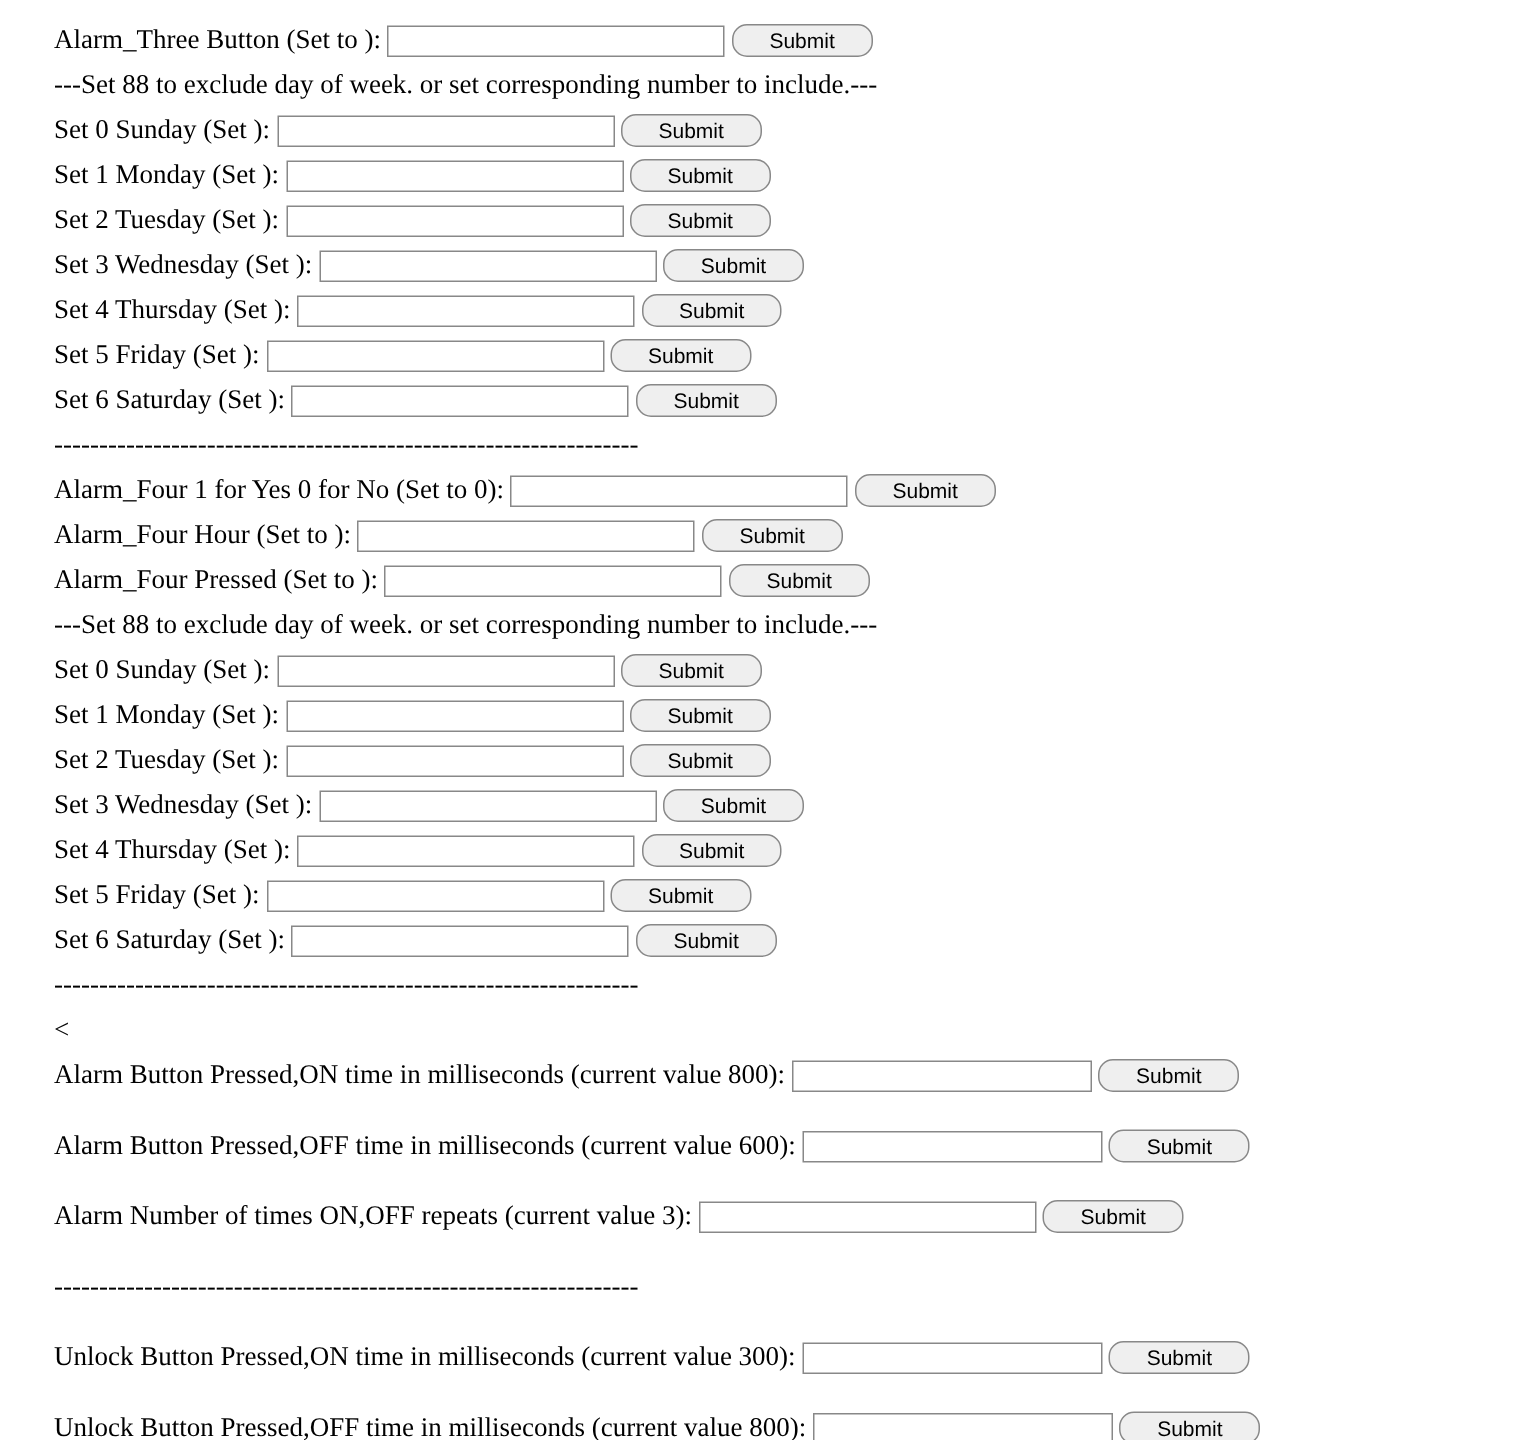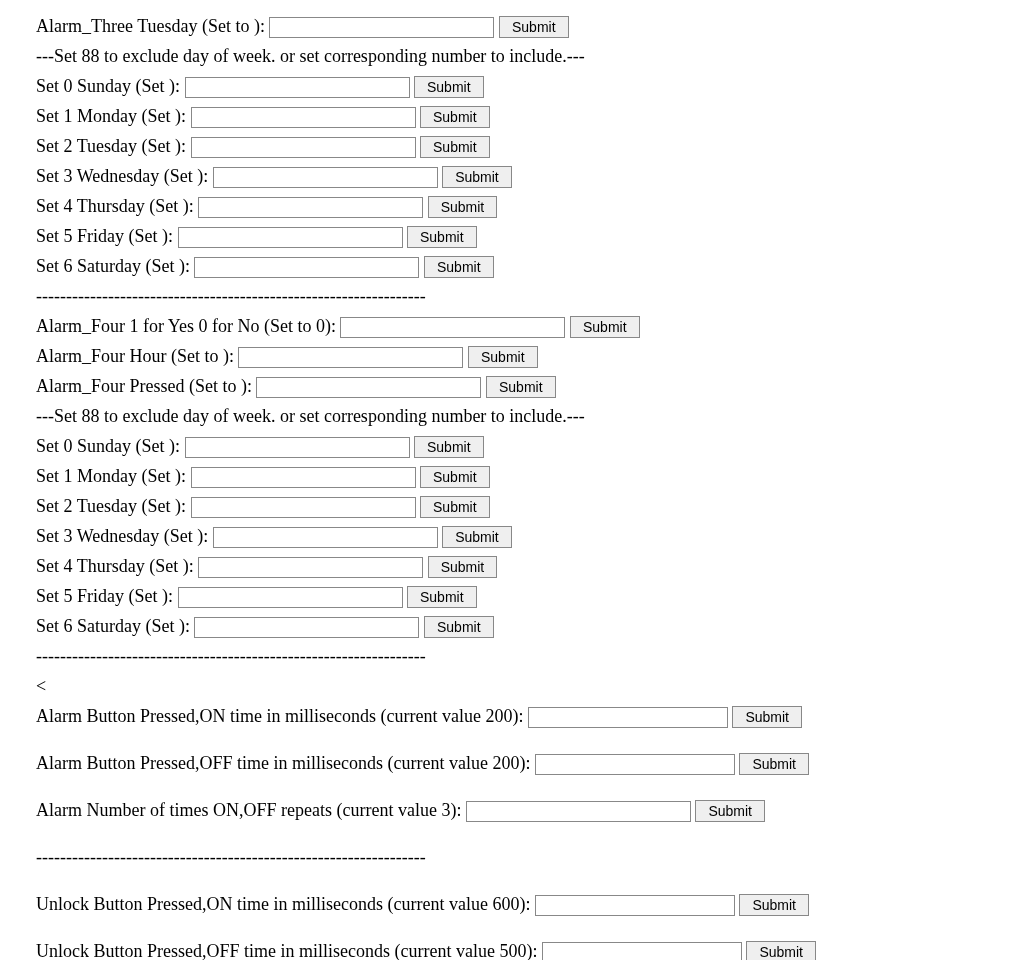--- a/index.html
+++ b/index.html
@@ -18,40 +18,40 @@
       border: 1px solid #888;
       font-family: Arial, sans-serif;
       font-size: 13px;
       padding: 1px 2px;
       vertical-align: baseline;
       width: 225px;
     }
     button {
       font-family: Arial, sans-serif;
       font-size: 14px;
-      padding: 2px 12px;
+      padding: 2px 24px;
       background: #efefef;
       border: 1px solid #888;
-      border-radius: 0;
+      border-radius: 10px;
       cursor: pointer;
       vertical-align: baseline;
     }
     .line {
       margin: 3px 0;
       white-space: nowrap;
     }
     .spacer {
       height: 14px;
     }
   </style>
 </head>
 <body>
 
 <div class="line">
-  <span>Alarm_Three Tuesday (Set to ):</span>
+  <span>Alarm_Three Button (Set to ):</span>
   <input type="text" style="">
   <button>Submit</button>
 </div>
 <div class="line">---Set 88 to exclude day of week. or set corresponding number to include.---</div>
 <div class="line">
   <span>Set 0 Sunday (Set ):</span>
   <input type="text" style="">
   <button>Submit</button>
 </div>
 <div class="line">
@@ -132,42 +132,42 @@
   <button>Submit</button>
 </div>
 <div class="line">
   <span>Set 6 Saturday (Set ):</span>
   <input type="text" style="">
   <button>Submit</button>
 </div>
 <div class="line">-----------------------------------------------------------------</div>
 <div class="line">&lt;</div>
 <div class="line">
-  <span>Alarm Button Pressed,ON time in milliseconds (current value 200):</span>
+  <span>Alarm Button Pressed,ON time in milliseconds (current value 800):</span>
   <input type="text" style="width: 200px;">
   <button>Submit</button>
 </div>
 <div class="spacer"></div>
 <div class="line">
-  <span>Alarm Button Pressed,OFF time in milliseconds (current value 200):</span>
+  <span>Alarm Button Pressed,OFF time in milliseconds (current value 600):</span>
   <input type="text" style="width: 200px;">
   <button>Submit</button>
 </div>
 <div class="spacer"></div>
 <div class="line">
   <span>Alarm Number of times ON,OFF repeats (current value 3):</span>
   <input type="text" style="">
   <button>Submit</button>
 </div>
 <div class="spacer"></div>
 <div class="line">-----------------------------------------------------------------</div>
 <div class="spacer"></div>
 <div class="line">
-  <span>Unlock Button Pressed,ON time in milliseconds (current value 600):</span>
+  <span>Unlock Button Pressed,ON time in milliseconds (current value 300):</span>
   <input type="text" style="width: 200px;">
   <button>Submit</button>
 </div>
 <div class="spacer"></div>
 <div class="line">
-  <span>Unlock Button Pressed,OFF time in milliseconds (current value 500):</span>
+  <span>Unlock Button Pressed,OFF time in milliseconds (current value 800):</span>
   <input type="text" style="width: 200px;">
   <button>Submit</button>
 </div>
 
 </body></html>

